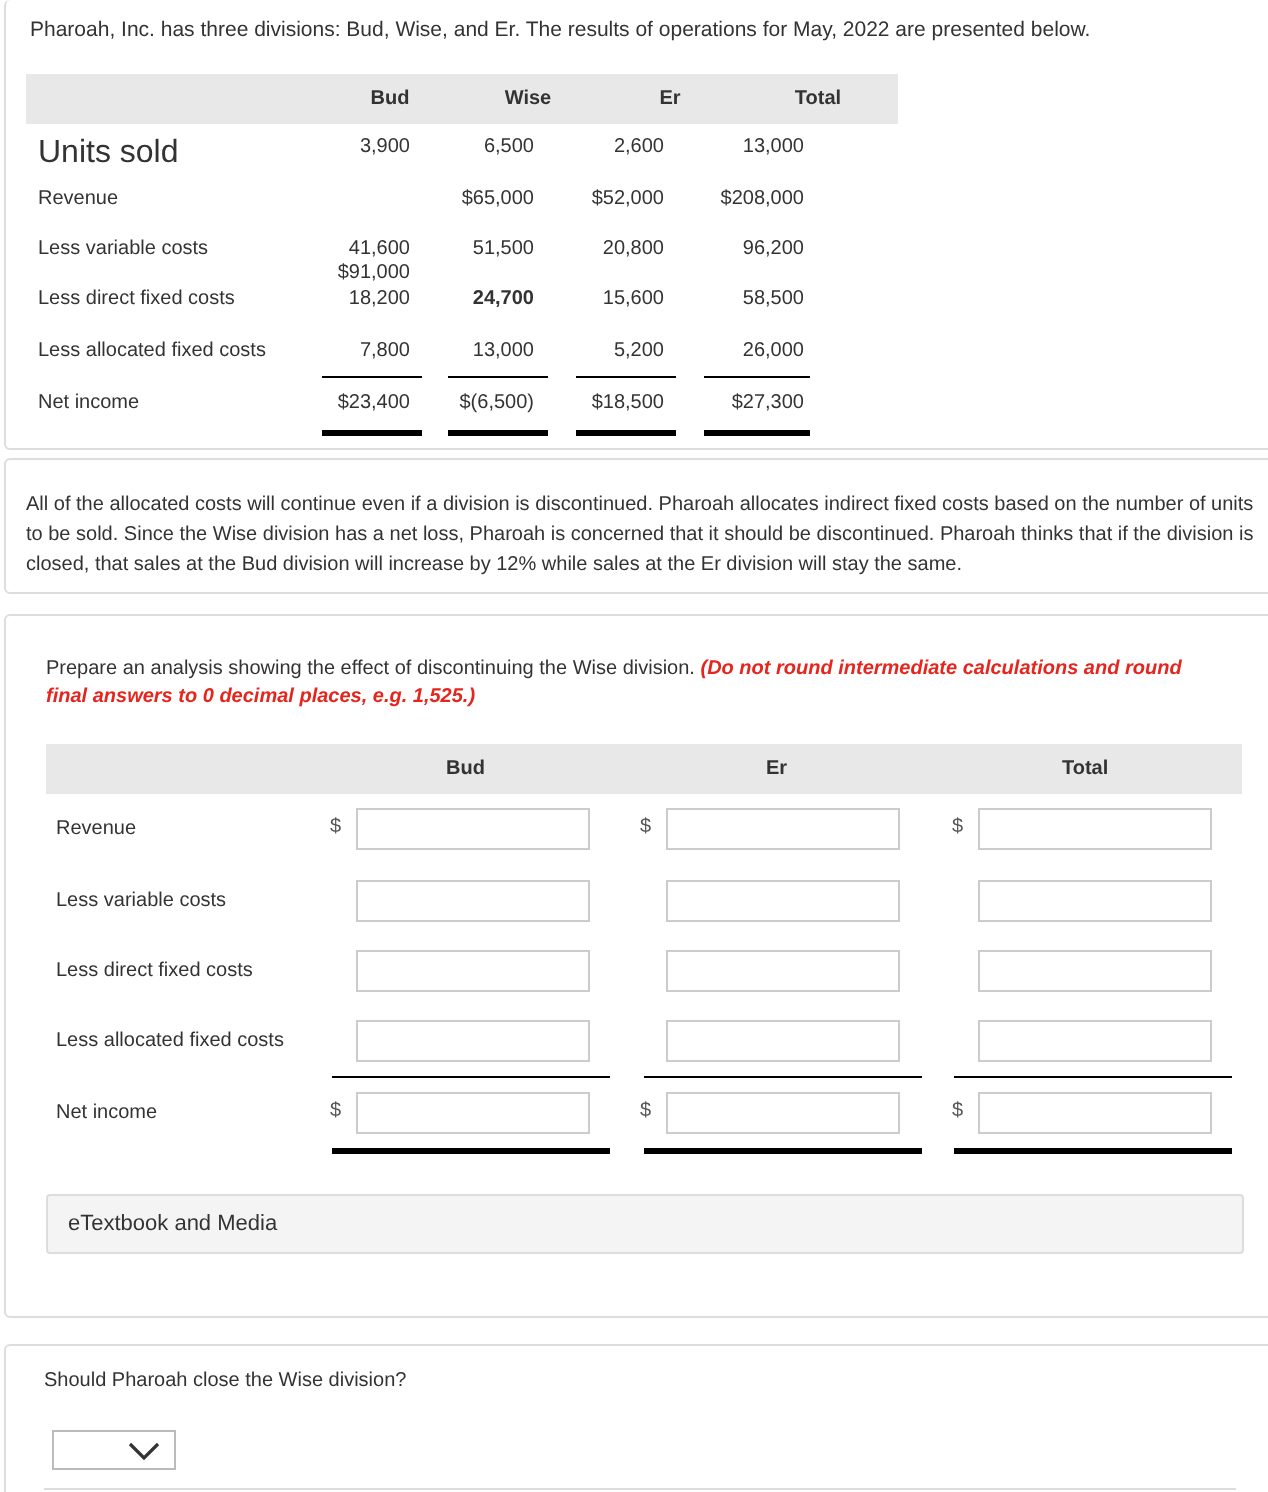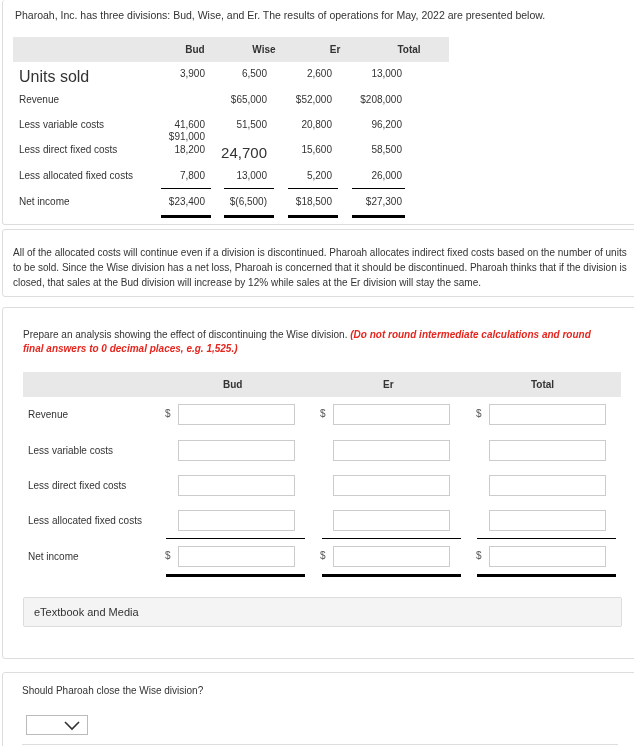--- a/index.html
+++ b/index.html
@@ -72,21 +72,21 @@
     <div>
       <div style="position: absolute; left: 19px; top: 119px; font-size: 10px;">Less variable costs</div>
       <div style="position: absolute; right: 429px; top: 119px; font-size: 10px; text-align: right;">41,600</div>
       <div style="position: absolute; right: 367px; top: 119px; font-size: 10px; text-align: right;">51,500</div>
       <div style="position: absolute; right: 302px; top: 119px; font-size: 10px; text-align: right;">20,800</div>
       <div style="position: absolute; right: 232px; top: 119px; font-size: 10px; text-align: right;">96,200</div>
     </div>
     <div>
       <div style="position: absolute; left: 19px; top: 144px; font-size: 10px;">Less direct fixed costs</div>
       <div style="position: absolute; right: 429px; top: 144px; font-size: 10px; text-align: right;">18,200</div>
-      <div style="position: absolute; right: 367px; top: 144px; font-size: 15px; text-align: center;">24,700</div>
+      <div style="position: absolute; right: 367px; top: 144px; font-size: 10px; text-align: center; font-weight: bold;">24,700</div>
       <div style="position: absolute; right: 302px; top: 144px; font-size: 10px; text-align: right;">15,600</div>
       <div style="position: absolute; right: 232px; top: 144px; font-size: 10px; text-align: right;">58,500</div>
     </div>
     <div>
       <div style="position: absolute; left: 19px; top: 170px; font-size: 10px;">Less allocated fixed costs</div>
       <div style="position: absolute; right: 429px; top: 170px; font-size: 10px; text-align: right;">7,800</div>
       <div class="rule" style="left: 161px; top: 188px; width: 50px; height: 1px;"></div>
       <div style="position: absolute; right: 367px; top: 170px; font-size: 10px; text-align: right;">13,000</div>
       <div class="rule" style="left: 224px; top: 188px; width: 50px; height: 1px;"></div>
       <div style="position: absolute; right: 302px; top: 170px; font-size: 10px; text-align: right;">5,200</div>

